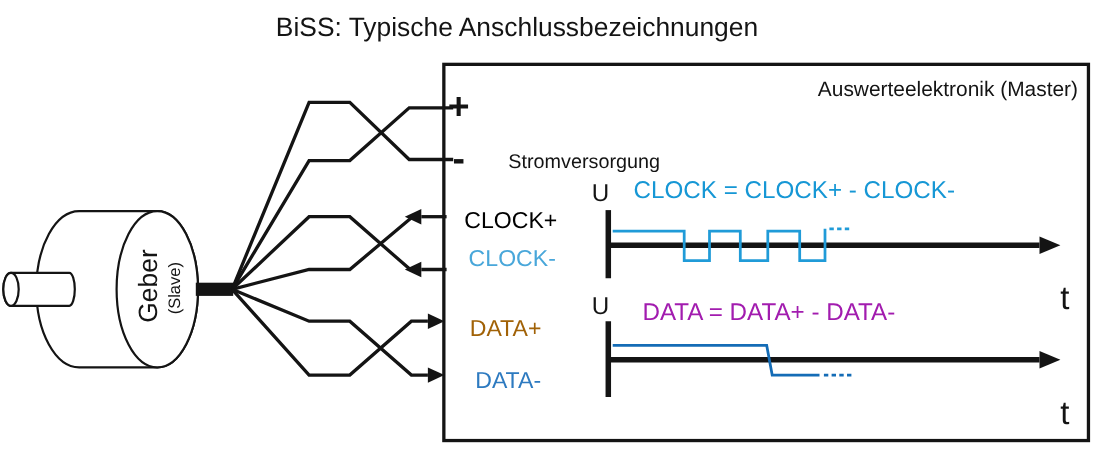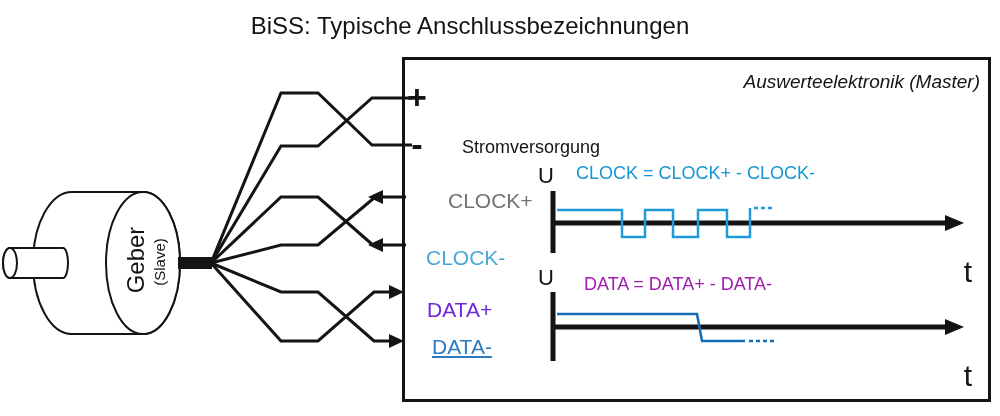--- a/index.html
+++ b/index.html
@@ -2,27 +2,27 @@
 <html><head>
 <meta charset="utf-8">
 <style>
   html,body{margin:0;padding:0;background:#fff;}
   .stage{
     position:relative;width:1000px;height:416px;background:#fff;overflow:hidden;
     font-family:"Liberation Sans",sans-serif;color:#141414;
   }
   .lbl{position:absolute;display:flex;align-items:center;white-space:nowrap;}
   .center{justify-content:center;text-align:center;}
-  .right{justify-content:flex-end;text-align:center;font-style:italic;}
+  .right{justify-content:flex-end;text-align:center;}
   .title{font-size:24px;text-align:right;}
   .master-label{font-size:19px;}
   .strom{font-size:18px;margin-top:27px;}
   .pm{font-size:34px;font-weight:700;}
   .sig{font-size:21px;}
-  .eq{font-size:18px;}
+  .eq{font-size:22px;}
   .axis-u{font-size:22px;}
   .axis-t{font-size:30px;}
   .rot{transform:rotate(-90deg);}
   .geber{font-size:24px;}
   .slave{font-size:15px;}
   .master-box{
     position:absolute;left:402px;top:57px;width:589px;height:345px;
     border:3px solid #141414;box-sizing:border-box;background:#fff;
   }
   svg.overlay{position:absolute;left:0;top:0;pointer-events:none;}
@@ -85,24 +85,24 @@
 
   <div class="lbl title center" style="left:170px;top:11px;width:600px;height:30px;">BiSS: Typische Anschlussbezeichnungen</div>
 
   <div class="lbl master-label right" style="left:640px;top:70px;width:340px;height:24px;">Auswerteelektronik (Master)</div>
 
   <div class="lbl strom" style="left:462px;top:108px;width:220px;height:24px;">Stromversorgung</div>
 
   <div class="lbl pm center" style="left:400px;top:81px;width:34px;height:32px;">+</div>
   <div class="lbl pm center" style="left:400px;top:128px;width:34px;height:32px;">-</div>
 
-  <div class="lbl sig" style="left: 448px; top: 189px; width: 110px; height: 24px; color: #737373;">CLOCK+</div>
-  <div class="lbl sig" style="left: 426px; top: 246px; width: 110px; height: 24px; color: rgb(73, 167, 218);">CLOCK-</div>
-  <div class="lbl sig" style="left: 427px; top: 298px; width: 110px; height: 24px; color: #6d28d9;">DATA+</div>
-  <div class="lbl sig" style="left: 432px; top: 335px; width: 110px; height: 24px; color: rgb(45, 122, 192); text-decoration: underline;">DATA-</div>
+  <div class="lbl sig" style="left: 422px; top: 189px; width: 110px; height: 24px; color: #000000;">CLOCK+</div>
+  <div class="lbl sig" style="left: 426px; top: 224px; width: 110px; height: 24px; color: rgb(73, 167, 218);">CLOCK-</div>
+  <div class="lbl sig" style="left: 427px; top: 287px; width: 110px; height: 24px; color: #a16207;">DATA+</div>
+  <div class="lbl sig" style="left: 432px; top: 335px; width: 110px; height: 24px; color: rgb(45, 122, 192);">DATA-</div>
 
   <div class="lbl axis-u center" style="left:533px;top:164px;width:26px;height:24px;">U</div>
   <div class="lbl eq" style="left: 576px; top: 160px; width: 340px; height: 26px; color: rgb(22, 151, 213);">CLOCK = CLOCK+ - CLOCK-</div>
   <div class="lbl axis-t center" style="left:952px;top:256px;width:32px;height:32px;">t</div>
 
   <div class="lbl axis-u center" style="left:533px;top:266px;width:26px;height:24px;">U</div>
   <div class="lbl eq" style="left: 584px; top: 271px; width: 320px; height: 26px; color: #a21caf;">DATA = DATA+ - DATA-</div>
   <div class="lbl axis-t center" style="left:952px;top:360px;width:32px;height:32px;">t</div>
 
   <div class="lbl geber rot center" style="left:76px;top:246px;width:120px;height:28px;">Geber</div>

